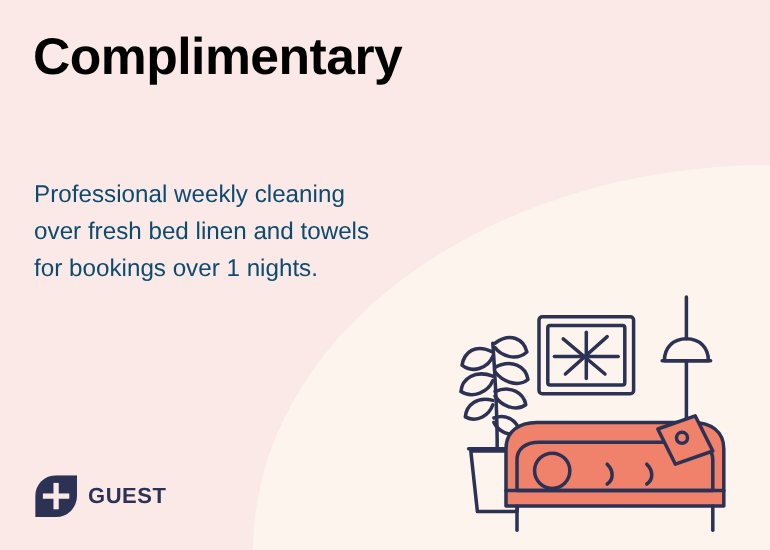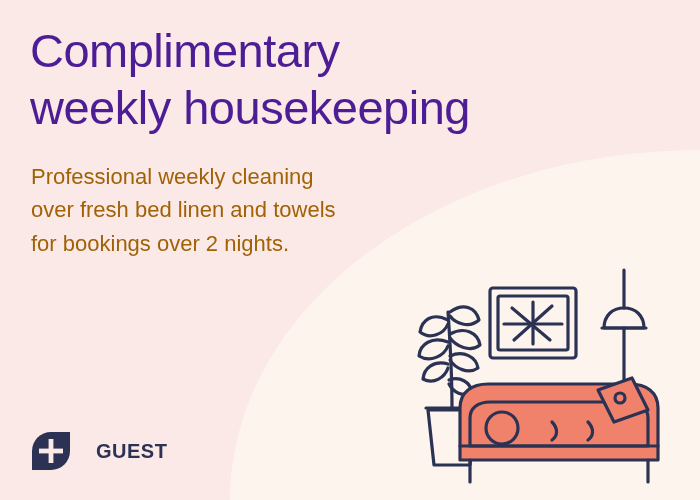--- a/index.html
+++ b/index.html
@@ -28,36 +28,36 @@
     height: 350px;
     background: #fdf4ee;
     border-top-left-radius: 100% 100%;
     pointer-events: none;
   }
   .headline {
     position: absolute;
     left: 30px;
     top: 22px;
     width: 620px;
-    color: #4c1d95;
+    color: #000000;
     font-size: 47px;
     line-height: 1.22;
-    font-weight: 400;
+    font-weight: 700;
     letter-spacing: -0.5px;
   }
   .headline .line {
     display: block;
     white-space: nowrap;
   }
   .subhead {
     position: absolute;
     left: 31px;
     top: 160px;
     width: 420px;
-    color: #a16207;
+    color: #0c4a6e;
     font-size: 22px;
     line-height: 1.52;
     font-weight: 400;
   }
   .subhead .line {
     display: block;
     white-space: nowrap;
   }
   .logo {
     position: absolute;
@@ -71,21 +71,20 @@
     width: 38px;
     height: 38px;
     flex: 0 0 auto;
   }
   .logo-text {
     color: #2b3253;
     font-size: 20px;
     font-weight: bold;
     line-height: 1.0;
     letter-spacing: 0.5px;
-    margin-left: 16px;
   }
   .logo-text .lt-line {
     display: block;
   }
   .illustration {
     position: absolute;
     right: 8px;
     bottom: 0;
     width: 300px;
     height: 250px;
@@ -93,27 +92,26 @@
 </style>
 </head>
 <body>
 
 <div class="card">
 
   <div class="wedge"></div>
 
   <div class="headline">
     <span class="line">Complimentary</span>
-    <span class="line">weekly housekeeping</span>
   </div>
 
   <div class="subhead">
     <span class="line">Professional weekly cleaning</span>
     <span class="line">over fresh bed linen and towels</span>
-    <span class="line">for bookings over 2 nights.</span>
+    <span class="line">for bookings over 1 nights.</span>
   </div>
 
   <div class="logo">
     <span class="logo-mark">
       <svg viewBox="0 0 38 38" width="38" height="38" aria-hidden="true">
         <path d="M19 0 L38 0 L38 19 A19 19 0 0 1 19 38 L0 38 L0 19 A19 19 0 0 1 19 0 Z" fill="#2b3253"></path>
         <rect x="16.6" y="7" width="4.8" height="24" fill="#fae9e6"></rect>
         <rect x="7" y="16.6" width="24" height="4.8" fill="#fae9e6"></rect>
       </svg>
     </span>

